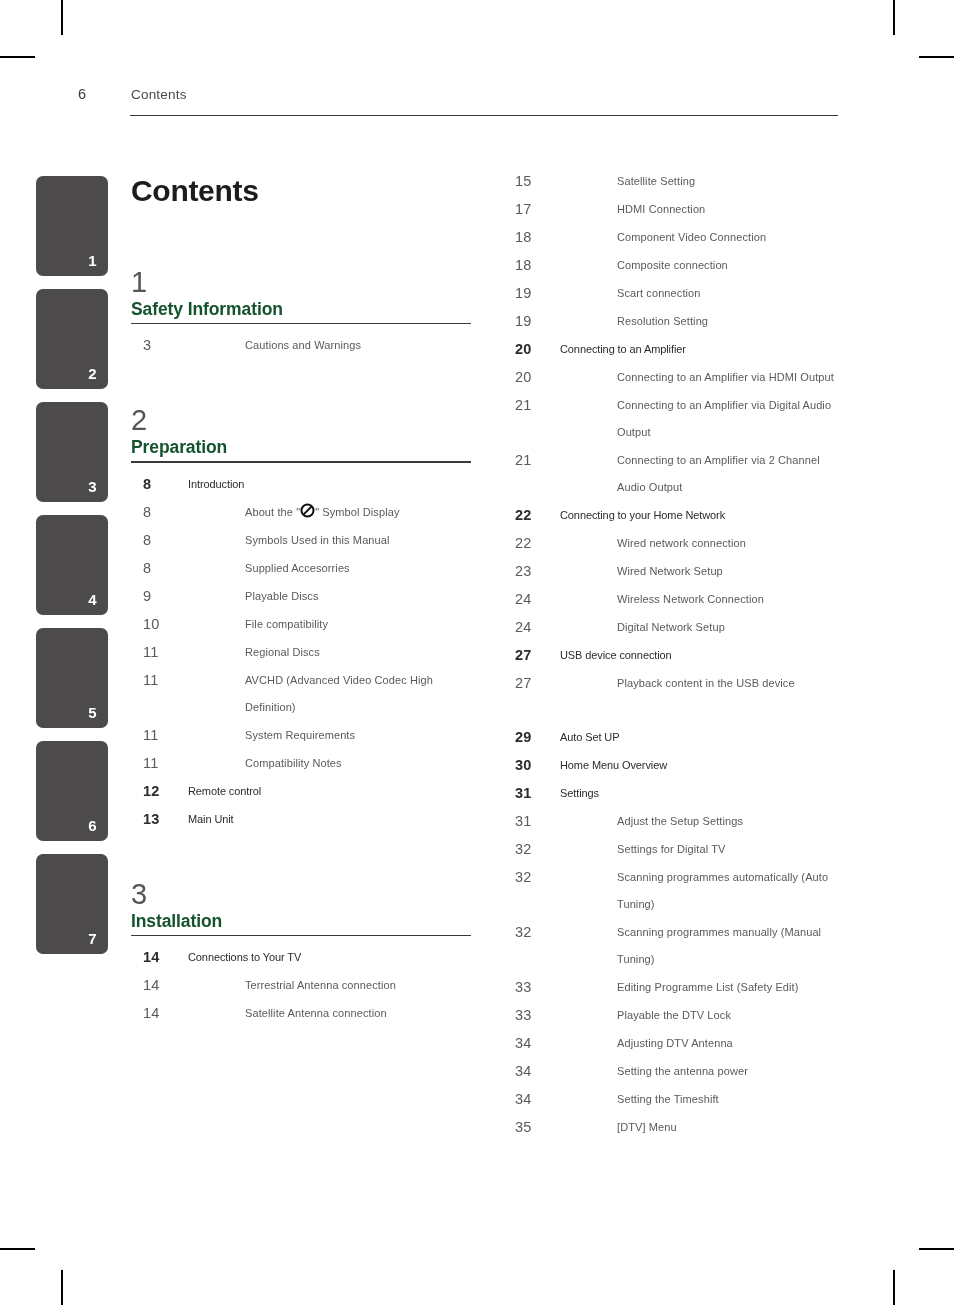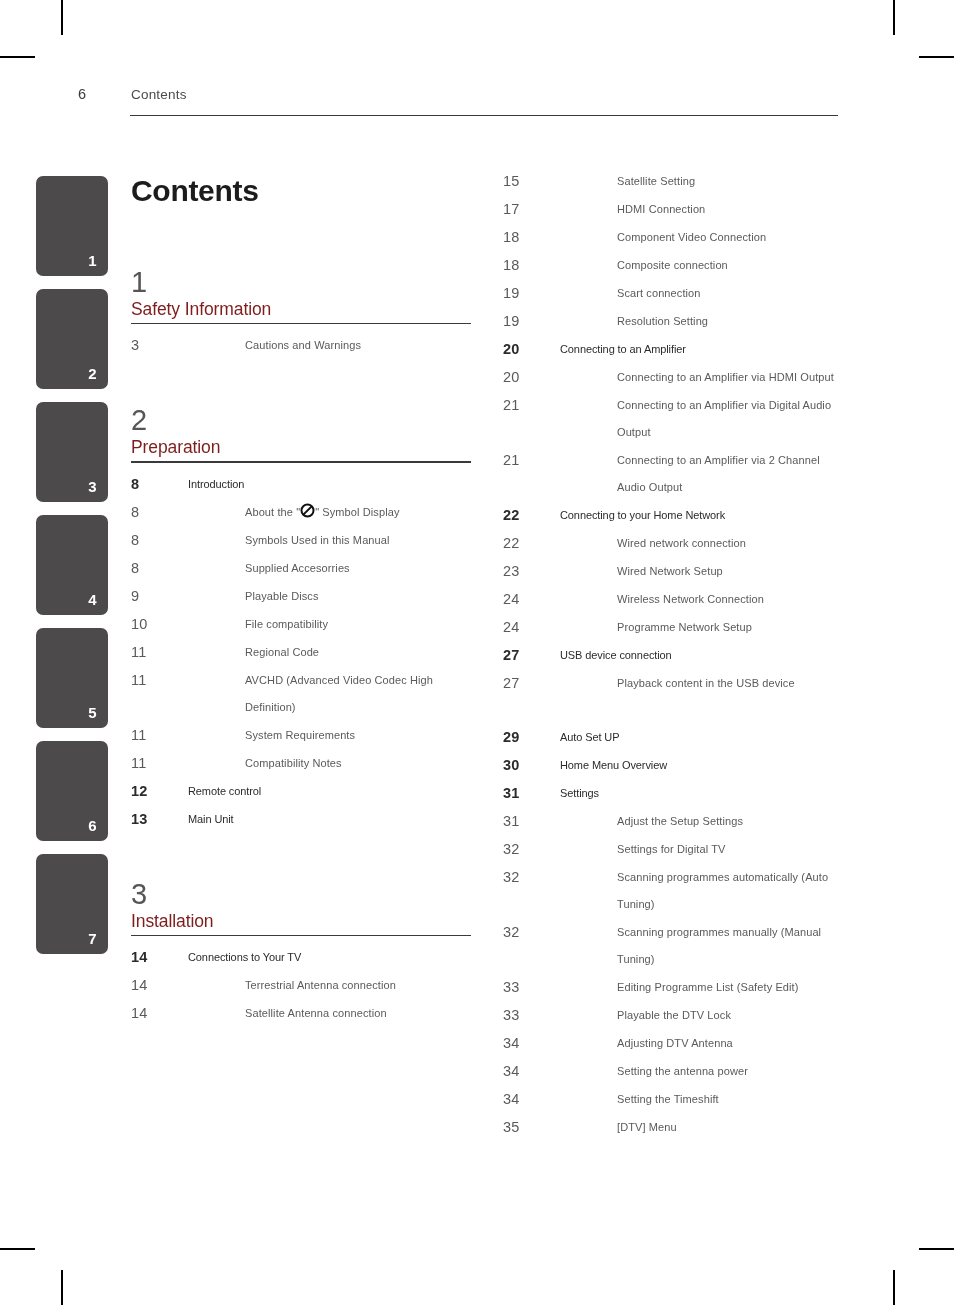--- a/index.html
+++ b/index.html
@@ -105,43 +105,43 @@
   .section { margin-top: 0; }
   .section .sec-num {
     font-size: 29px;
     font-weight: normal;
     color: #565656;
     line-height: 32px;
     letter-spacing: 0.5px;
   }
   .section .sec-title {
     font-size: 17.5px;
-    font-weight: normal;
-    color: #7f1d1d;
+    font-weight: bold;
+    color: #14532d;
     line-height: 22px;
     letter-spacing: -0.1px;
     padding-bottom: 3px;
   }
   .section .sec-rule {
     height: 1.4px;
     background: #3a3a3a;
     margin-bottom: 8px;
   }
 
   
   .toc { }
   .row {
     position: relative;
     display: block;
     min-height: 21px;
     margin-bottom: 1px;
   }
   .row .pg {
     position: absolute;
-    left: 0;
+    left: 12px;
     top: 0;
     width: 48px;
     font-size: 14.5px;
     line-height: 27px;
     color: #5a5a5a;
     letter-spacing: 0.2px;
   }
   .row .txt {
     display: block;
     font-size: 11px;
@@ -263,21 +263,21 @@
           <div class="row lvl2">
             <span class="pg">9</span>
             <span class="txt">Playable Discs</span>
           </div>
           <div class="row lvl2">
             <span class="pg">10</span>
             <span class="txt">File compatibility</span>
           </div>
           <div class="row lvl2">
             <span class="pg">11</span>
-            <span class="txt">Regional Code</span>
+            <span class="txt">Regional Discs</span>
           </div>
           <div class="row lvl2">
             <span class="pg">11</span>
             <span class="txt">AVCHD (Advanced Video Codec High Definition)</span>
           </div>
           <div class="row lvl2">
             <span class="pg">11</span>
             <span class="txt">System Requirements</span>
           </div>
           <div class="row lvl2">
@@ -371,21 +371,21 @@
         <div class="row lvl2">
           <span class="pg">23</span>
           <span class="txt">Wired Network Setup</span>
         </div>
         <div class="row lvl2">
           <span class="pg">24</span>
           <span class="txt">Wireless Network Connection</span>
         </div>
         <div class="row lvl2">
           <span class="pg">24</span>
-          <span class="txt">Programme Network Setup</span>
+          <span class="txt">Digital Network Setup</span>
         </div>
         <div class="row lvl1">
           <span class="pg">27</span>
           <span class="txt">USB device connection</span>
         </div>
         <div class="row lvl2">
           <span class="pg">27</span>
           <span class="txt">Playback content in the USB device</span>
         </div>
         <div class="gap-sm"></div>

